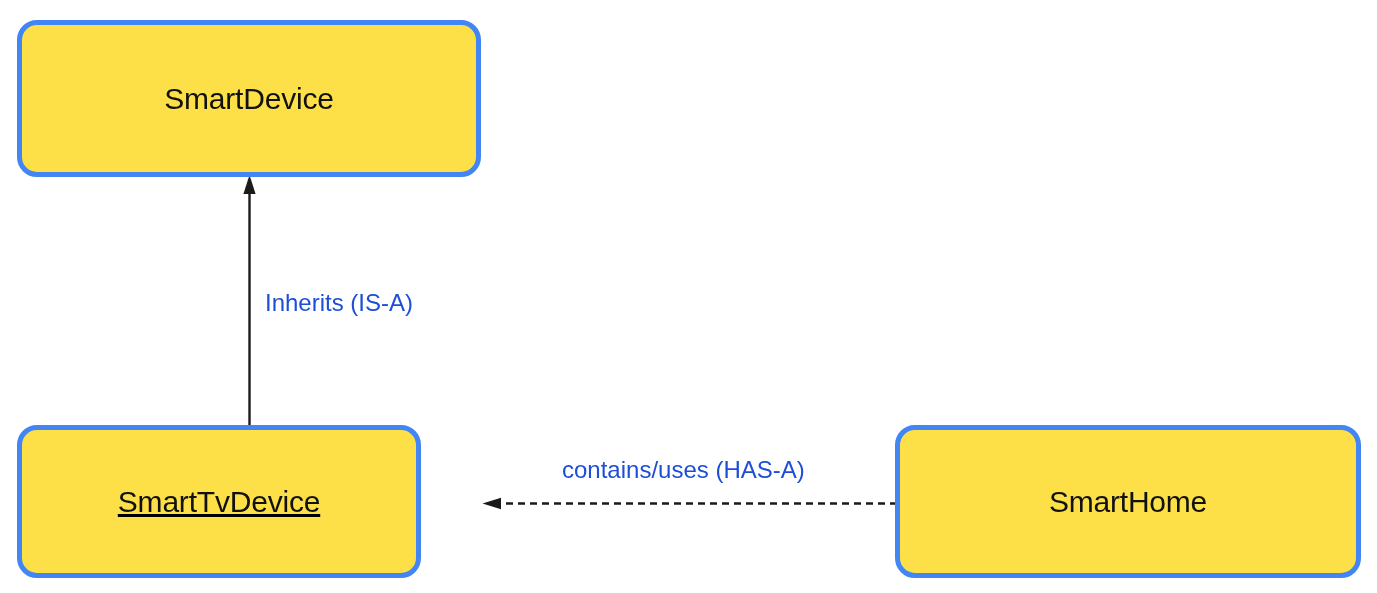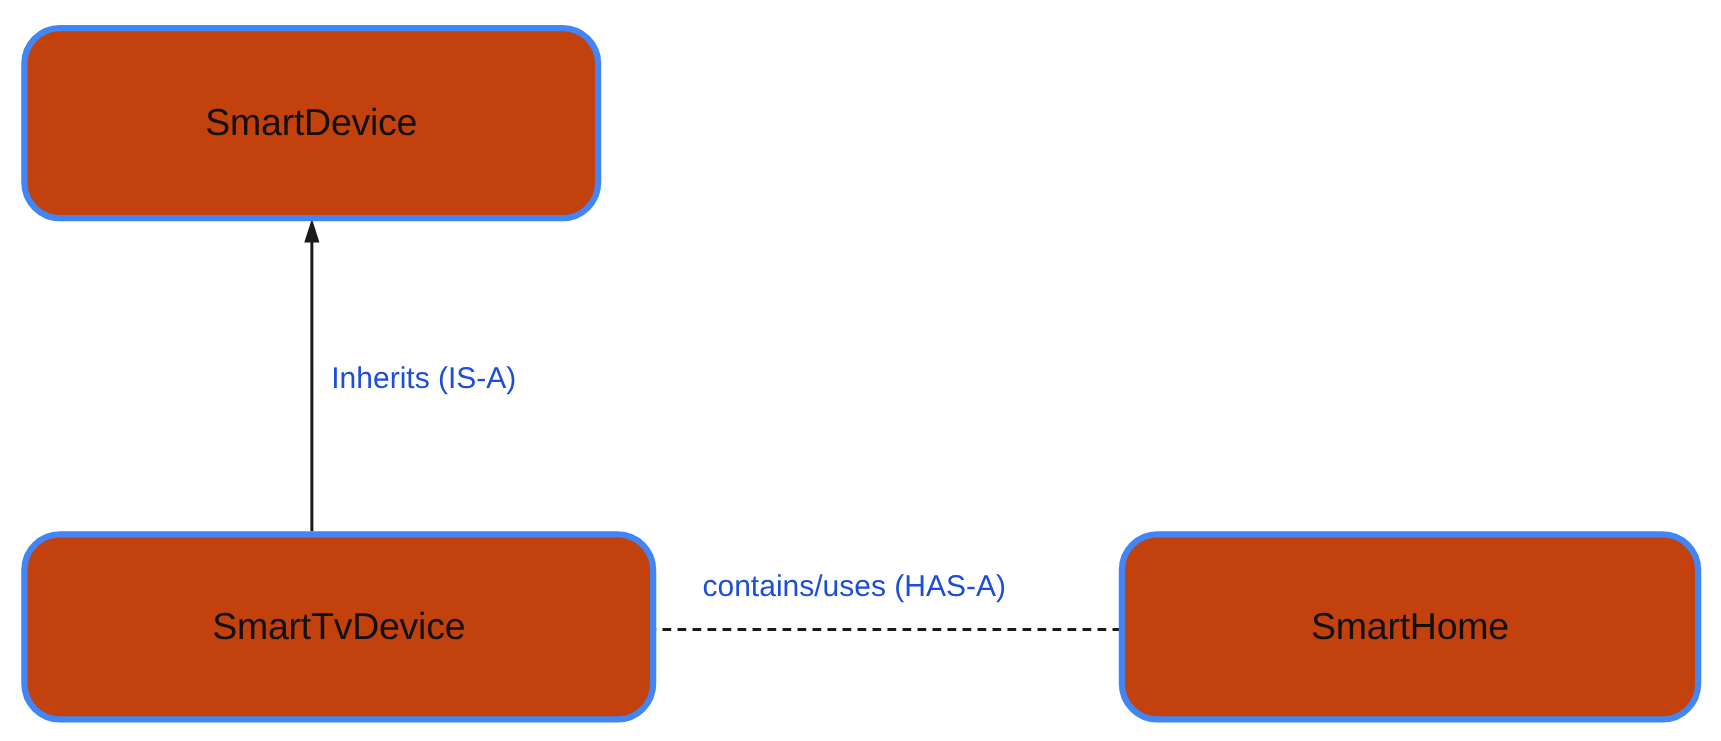--- a/index.html
+++ b/index.html
@@ -12,24 +12,24 @@
     position: relative;
     width: 1377px;
     height: 593px;
     background: #ffffff;
     overflow: hidden;
     font-family: "Liberation Sans", sans-serif;
   }
   .node-box {
     position: absolute;
     box-sizing: border-box;
-    background: #c2410c;
+    background: #fde047;
     border-style: solid;
     border-width: 5px;
-    border-radius: 31px;
+    border-radius: 20px;
     display: flex;
     align-items: center;
     justify-content: center;
   }
   .node-label {
     font-family: "Liberation Sans", sans-serif;
     font-size: 30px;
     font-weight: 400;
     letter-spacing: -0.2px;
     color: #111111;
@@ -38,22 +38,23 @@
   }
   #node-smartdevice {
     left: 17px;
     top: 20px;
     width: 464px;
     height: 157px;
   }
   #node-smarttvdevice {
     left: 17px;
     top: 425px;
-    width: 508px;
+    width: 404px;
     height: 153px;
+    text-decoration: underline;
   }
   #node-smarthome {
     left: 895px;
     top: 425px;
     width: 466px;
     height: 153px;
   }
   .edge-layer {
     position: absolute;
     left: 0;

